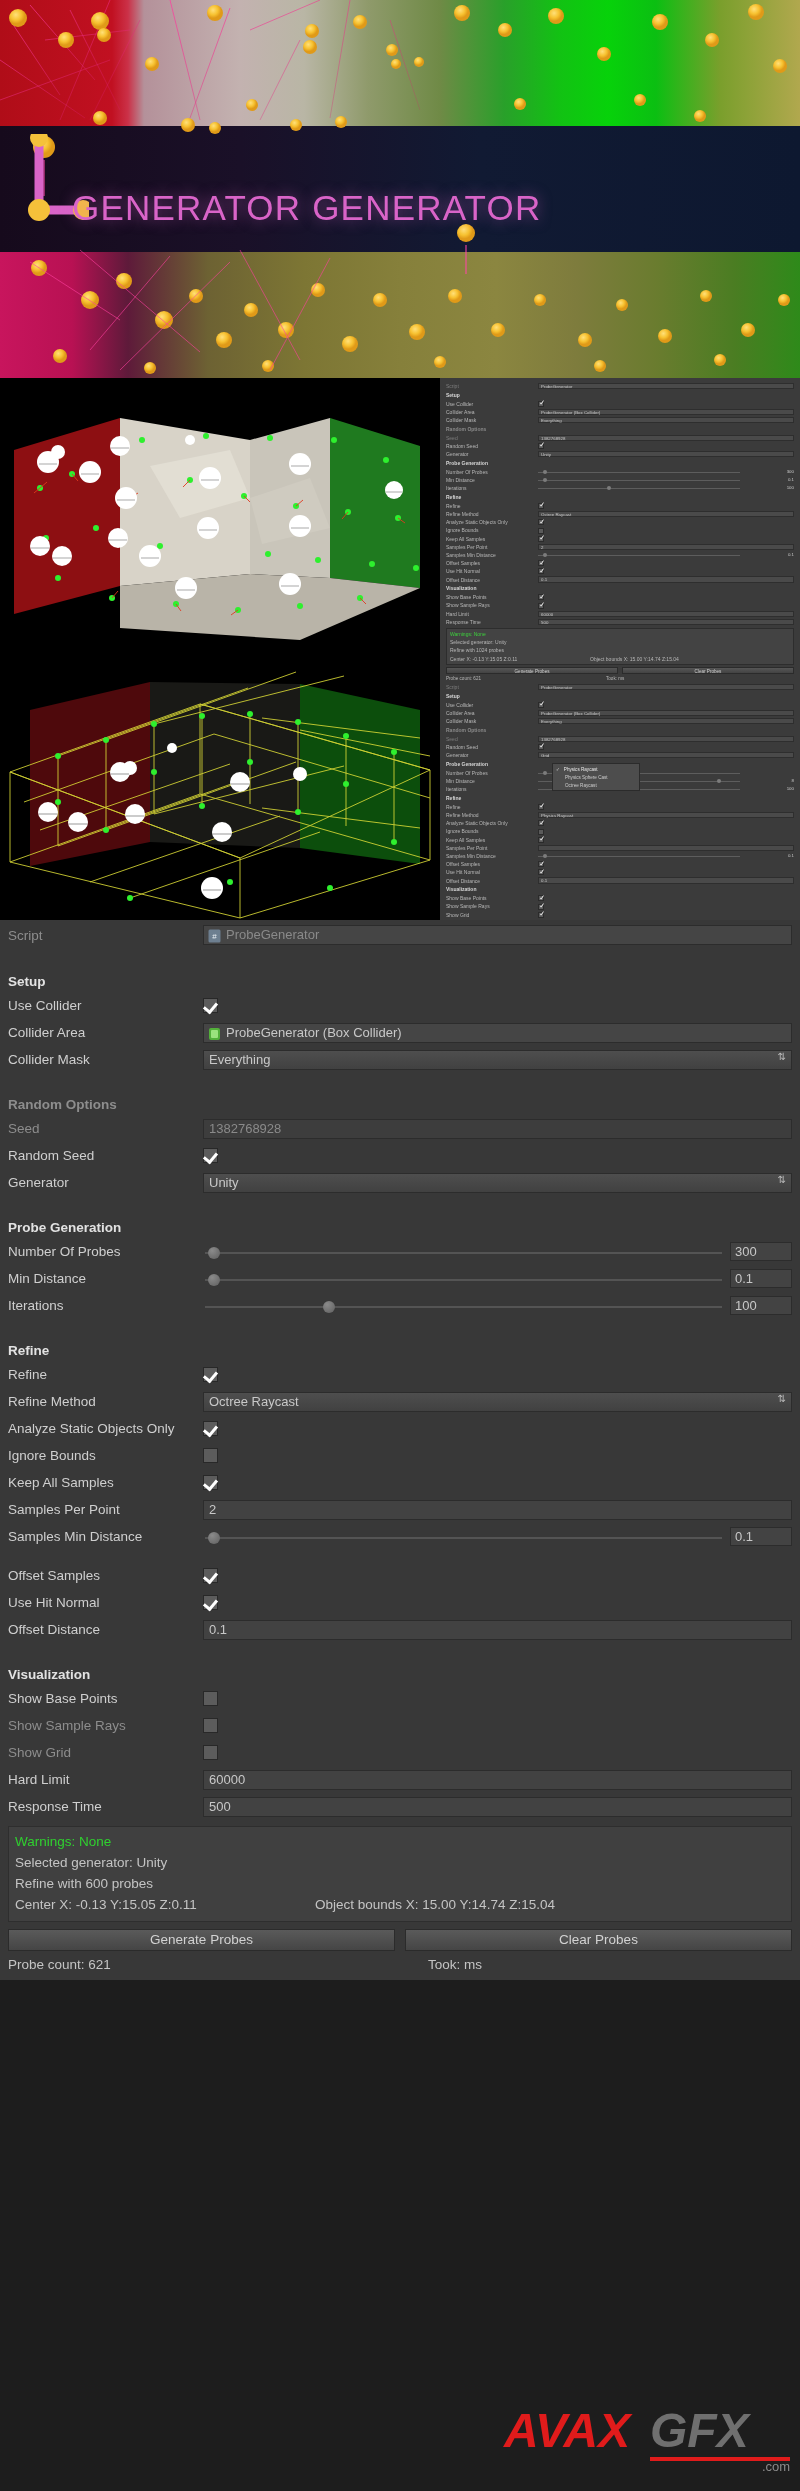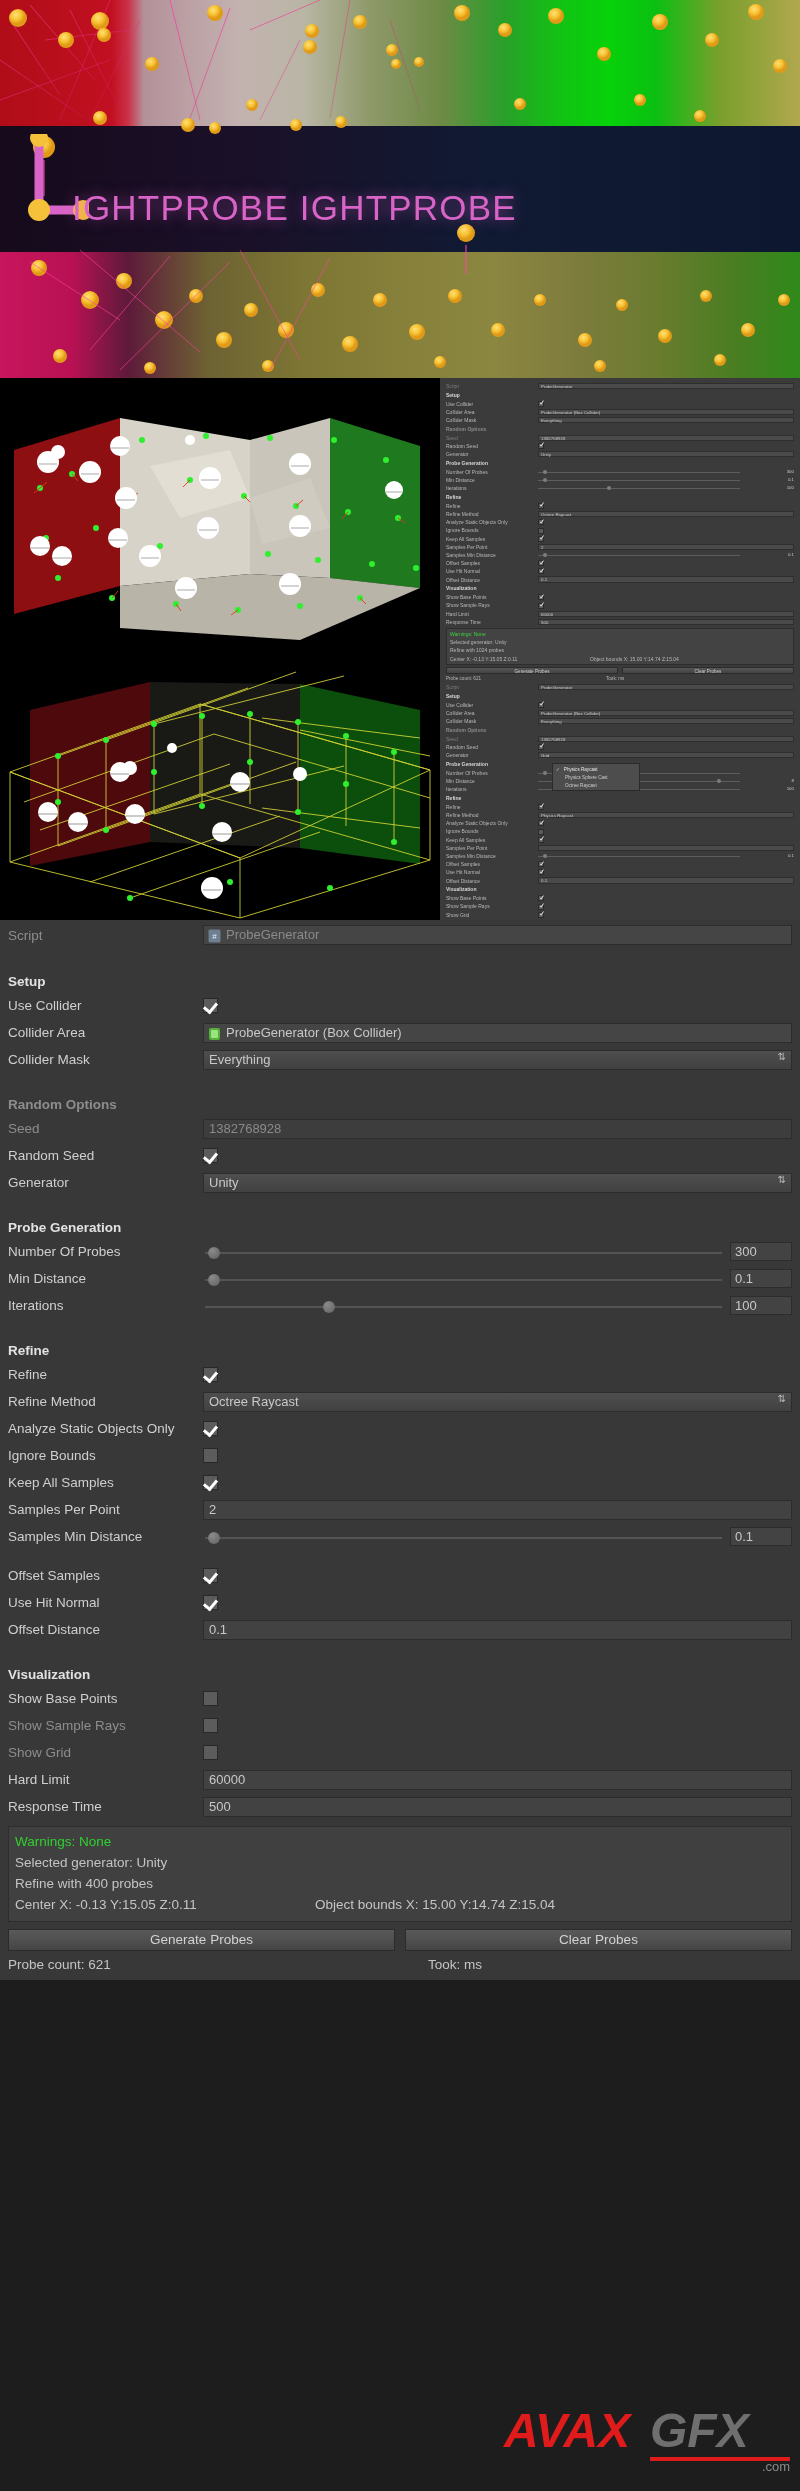--- a/index.html
+++ b/index.html
@@ -212,21 +212,21 @@
   </svg>
 
   <svg class="logo-l" viewBox="0 0 62 100">
     <path d="M12 4 L12 76" stroke="#d964c8" stroke-width="9" fill="none"></path>
     <path d="M12 76 L56 76" stroke="#d964c8" stroke-width="9" fill="none"></path>
     <circle cx="12" cy="4" r="9" fill="#f5c13a"></circle>
     <circle cx="12" cy="76" r="11" fill="#f5c13a"></circle>
     <circle cx="56" cy="76" r="10" fill="#f5c13a"></circle>
   </svg>
 
-  <div class="banner-title">IGHTPROBE IGHTPROBE</div>
+  <div class="banner-title">GENERATOR GENERATOR</div>
 </div>
 
 <div class="editor">
 
   <svg class="viewport-top" viewBox="0 0 440 274" preserveAspectRatio="none">
     <rect x="0" y="0" width="440" height="274" fill="#000"></rect>
     <polygon points="14,72 120,40 120,208 14,236" fill="#8d0f12"></polygon>
     <polygon points="120,40 250,62 250,196 120,208" fill="#d8d3c8"></polygon>
     <polygon points="250,62 330,40 330,200 250,196" fill="#c9c5ba"></polygon>
     <polygon points="330,40 420,68 420,210 330,200" fill="#1f7a1f"></polygon>
@@ -785,21 +785,21 @@
   </div>
 
   <div class="row">
     <div class="lbl">Response Time</div>
     <div class="field">500</div>
   </div>
 
   <div class="info">
     <div class="line warn">Warnings: None</div>
     <div class="line">Selected generator: Unity</div>
-    <div class="line">Refine with 400 probes</div>
+    <div class="line">Refine with 600 probes</div>
     <div class="line split">
       <span>Center X: -0.13 Y:15.05 Z:0.11</span>
       <span>Object bounds X: 15.00 Y:14.74 Z:15.04</span>
     </div>
   </div>
 
   <div class="btnrow" style="position:relative">
     <div class="btn">Generate Probes</div>
     <div class="btn">Clear Probes</div>
   </div>

